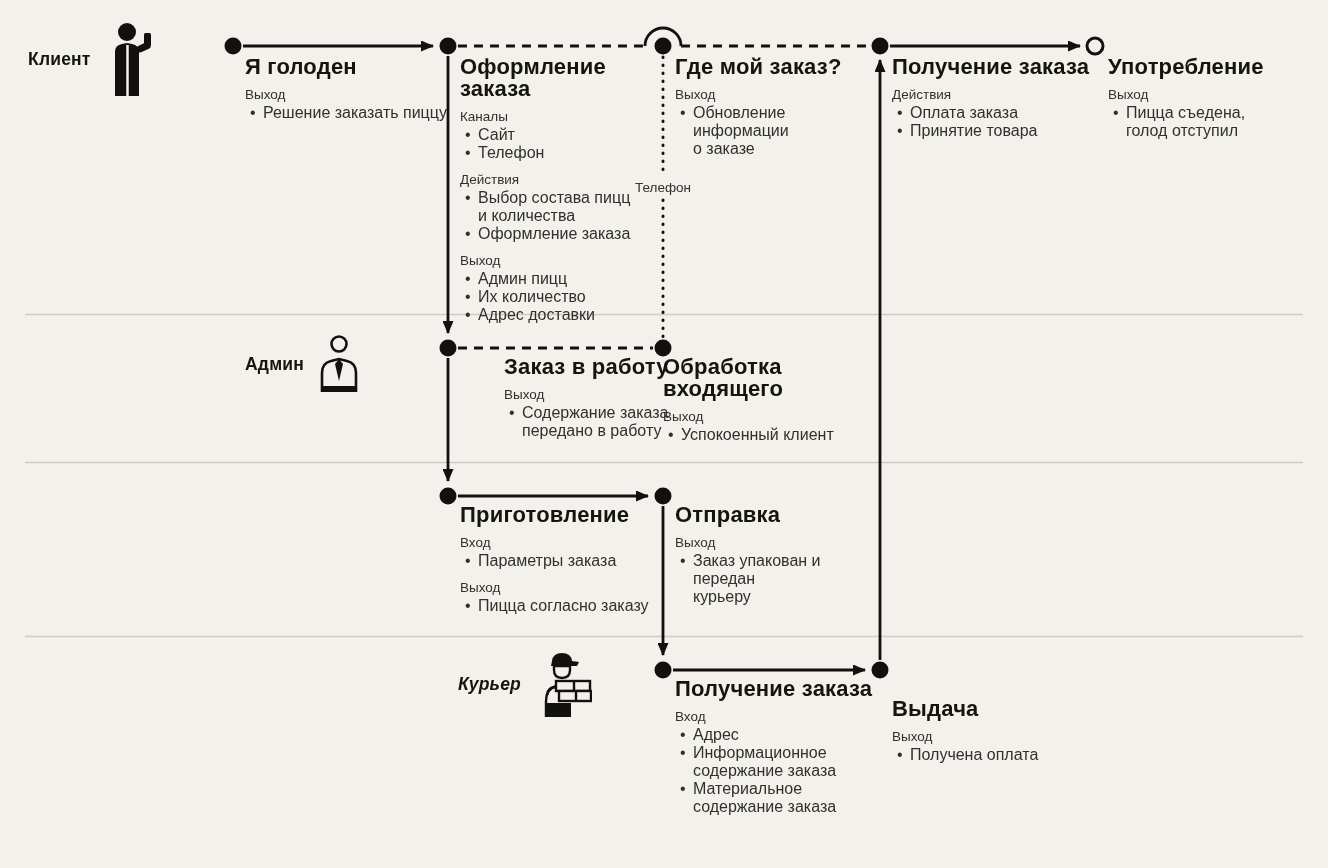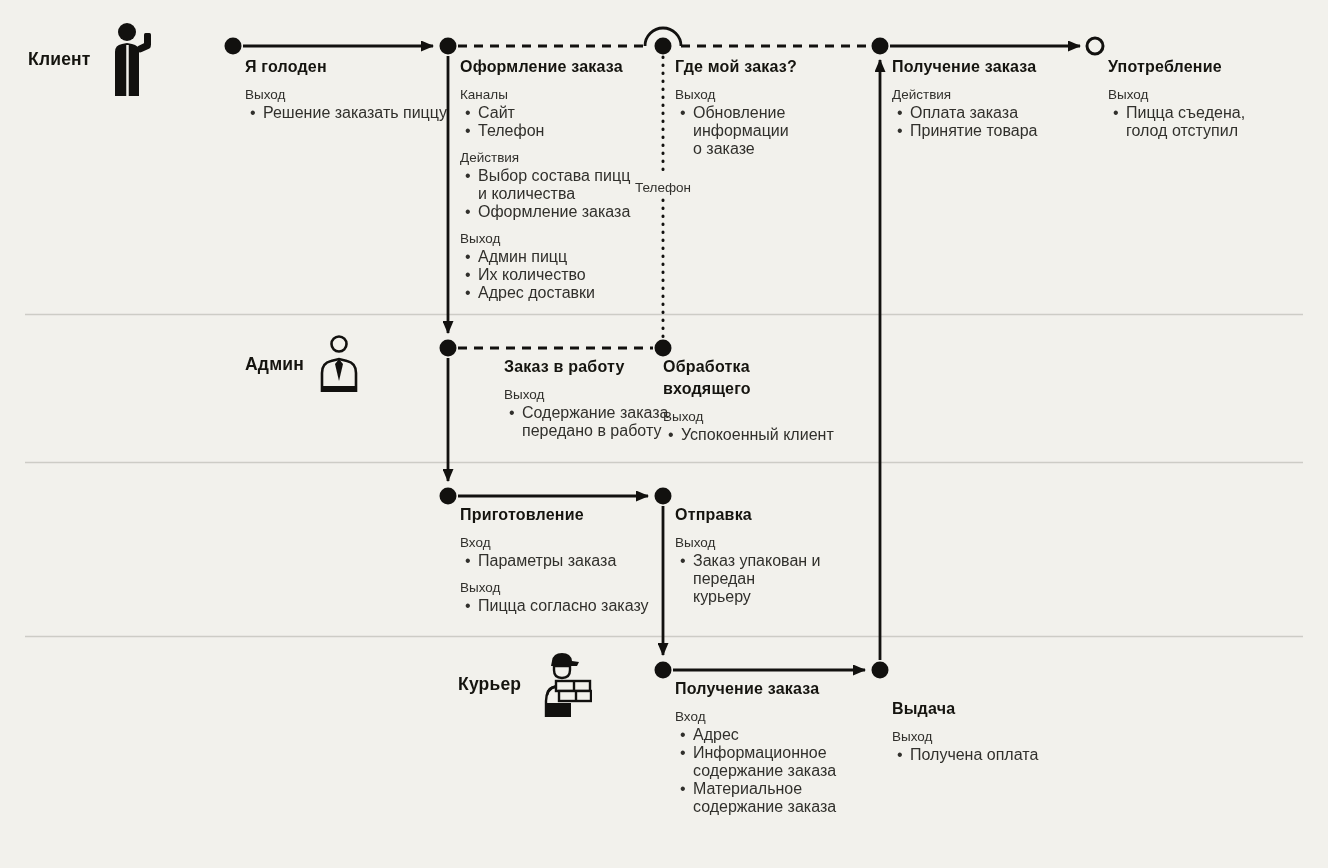--- a/index.html
+++ b/index.html
@@ -10,21 +10,21 @@
     --body:#31302c;
   }
   *{margin:0;padding:0;box-sizing:border-box;}
   html,body{width:1328px;height:868px;}
   body{background:var(--background);font-family:"Liberation Sans",sans-serif;}
   .canvas{position:relative;width:1328px;height:868px;overflow:hidden;background:var(--background);}
   svg.lines{position:absolute;left:0;top:0;}
 
   .node{position:absolute;width:210px;}
   .node-title{
-    font-size:16px;line-height:22px;font-weight:700;color:var(--title);
+    font-size:22px;line-height:22px;font-weight:700;color:var(--title);
     letter-spacing:.2px;margin-bottom:8px;white-space:pre-line;
   }
   .section{margin-bottom:9px;}
   .section-label{font-size:13.5px;line-height:18px;color:var(--body);}
   .bullet{
     position:relative;padding-left:18px;font-size:16px;line-height:18px;
     color:var(--body);white-space:pre-line;
   }
   .bullet::before{content:"\2022";position:absolute;left:5px;top:0;color:var(--body);}
 
@@ -111,21 +111,21 @@
       <svg width="42" height="58" viewBox="0 0 42 58" fill="none" stroke="#12110f" stroke-width="2.6">
         <circle cx="22" cy="9" r="7.5"></circle>
         <path d="M5 57 V38 q0-10 9-12 l8-2 8 2 q9 2 9 12 v19"></path>
         <path d="M22 24 l4 5 -4 17 -4 -17 z" fill="#12110f" stroke="none"></path>
         <rect x="5" y="51" width="34" height="6" fill="#12110f" stroke="none"></rect>
       </svg>
     </span>
   </div>
 
 
-  <div class="role" style="left:458px;top:650px;height:68px;">
+  <div class="role" style="left:458px;top:650px;height:68px;font-style:italic;">
     <span class="role-label">Курьер</span>
     <span class="role-icon">
       <svg width="58" height="66" viewBox="0 0 58 66">
         <path d="M18 10 q1 -8 10 -8 t10 8 l7 1 -2 4 H17 z" fill="#12110f"></path>
         <path d="M20 15 h16 v4 q0 8 -8 8 t-8 -8 z" fill="none" stroke="#12110f" stroke-width="2.4"></path>
         <path d="M12 66 V50 q0 -12 10 -15" fill="none" stroke="#12110f" stroke-width="2.4"></path>
         <rect x="13" y="52" width="24" height="14" fill="#12110f"></rect>
         <g fill="#f2f1ec" stroke="#12110f" stroke-width="2.4">
           <rect x="22" y="30" width="34" height="10"></rect>
           <rect x="25" y="40" width="32" height="10"></rect>

